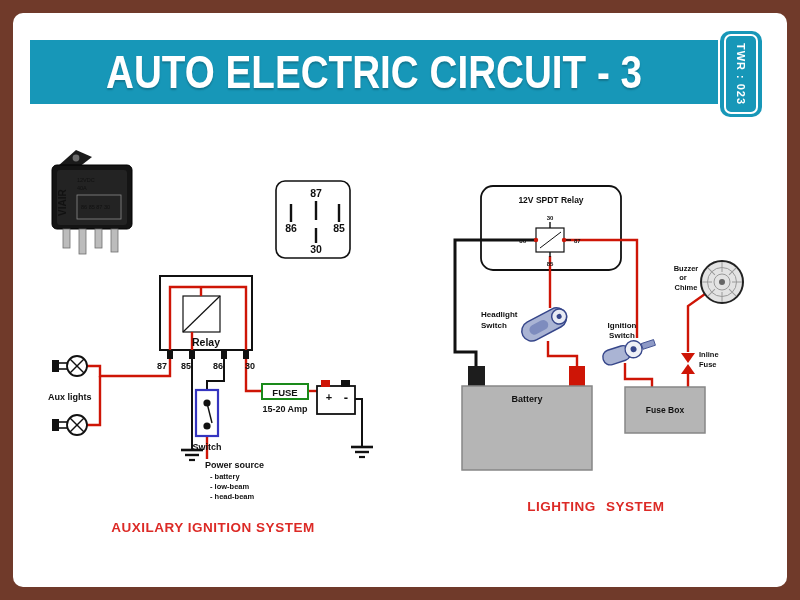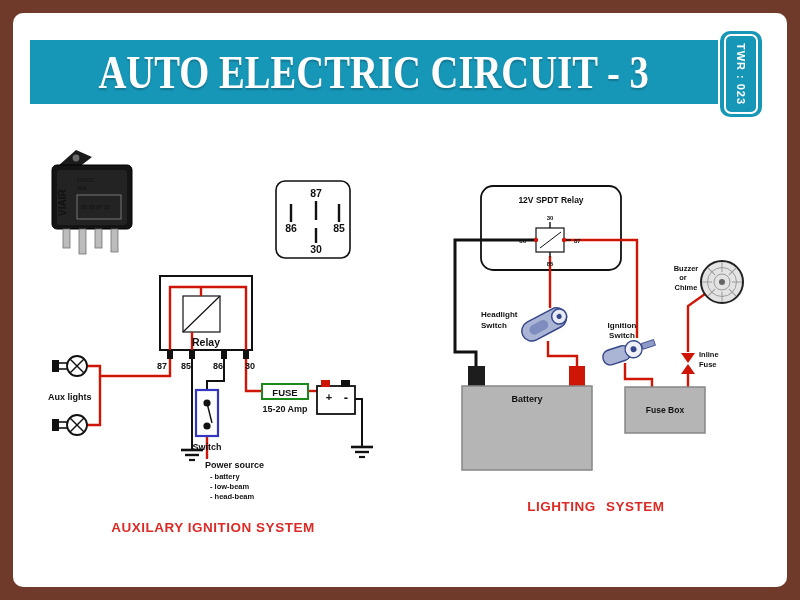--- a/index.html
+++ b/index.html
@@ -1,19 +1,19 @@
 <!DOCTYPE html>
 <html><head>
 <meta charset="utf-8">
 <style>
   html,body{margin:0;padding:0;background:#fff;}
   body{width:800px;height:600px;font-family:"Liberation Sans",sans-serif;}
   .page{position:relative;width:800px;height:600px;background:#703A2A;overflow:hidden;}
   .sheet{position:absolute;left:13px;top:13px;width:774px;height:574px;background:#ffffff;border-radius:10px;}
-  .header{position:absolute;left:30px;top:40px;width:688px;height:64px;background:#1797B8;display:flex;align-items:center;justify-content:center;font-family:Liberation Serif, serif;}
+  .header{position:absolute;left:30px;top:40px;width:688px;height:64px;background:#1797B8;display:flex;align-items:center;justify-content:center;}
   .header h1{margin:0;color:#fff;font-size:46px;font-weight:800;white-space:nowrap;transform:scaleX(.84);text-shadow:0 2px 2px rgba(0,0,0,.22);letter-spacing:0;}
   .badge{position:absolute;left:720px;top:31px;width:42px;height:86px;background:#1797B8;border-radius:10px;display:flex;align-items:center;justify-content:center;}
   .badge-frame{width:30px;height:76px;border:2px solid #fff;border-radius:7px;display:flex;align-items:center;justify-content:center;}
   .badge-text{color:#fff;font-weight:bold;font-size:11px;letter-spacing:1px;white-space:nowrap;transform:rotate(90deg);}
   svg.diagram{position:absolute;left:0;top:0;}
   svg text{font-family:"Liberation Sans",sans-serif;fill:#111;}
   .t-red{fill:#DC2A26;font-weight:bold;letter-spacing:.5px;}
 </style>
 </head>
 <body>

